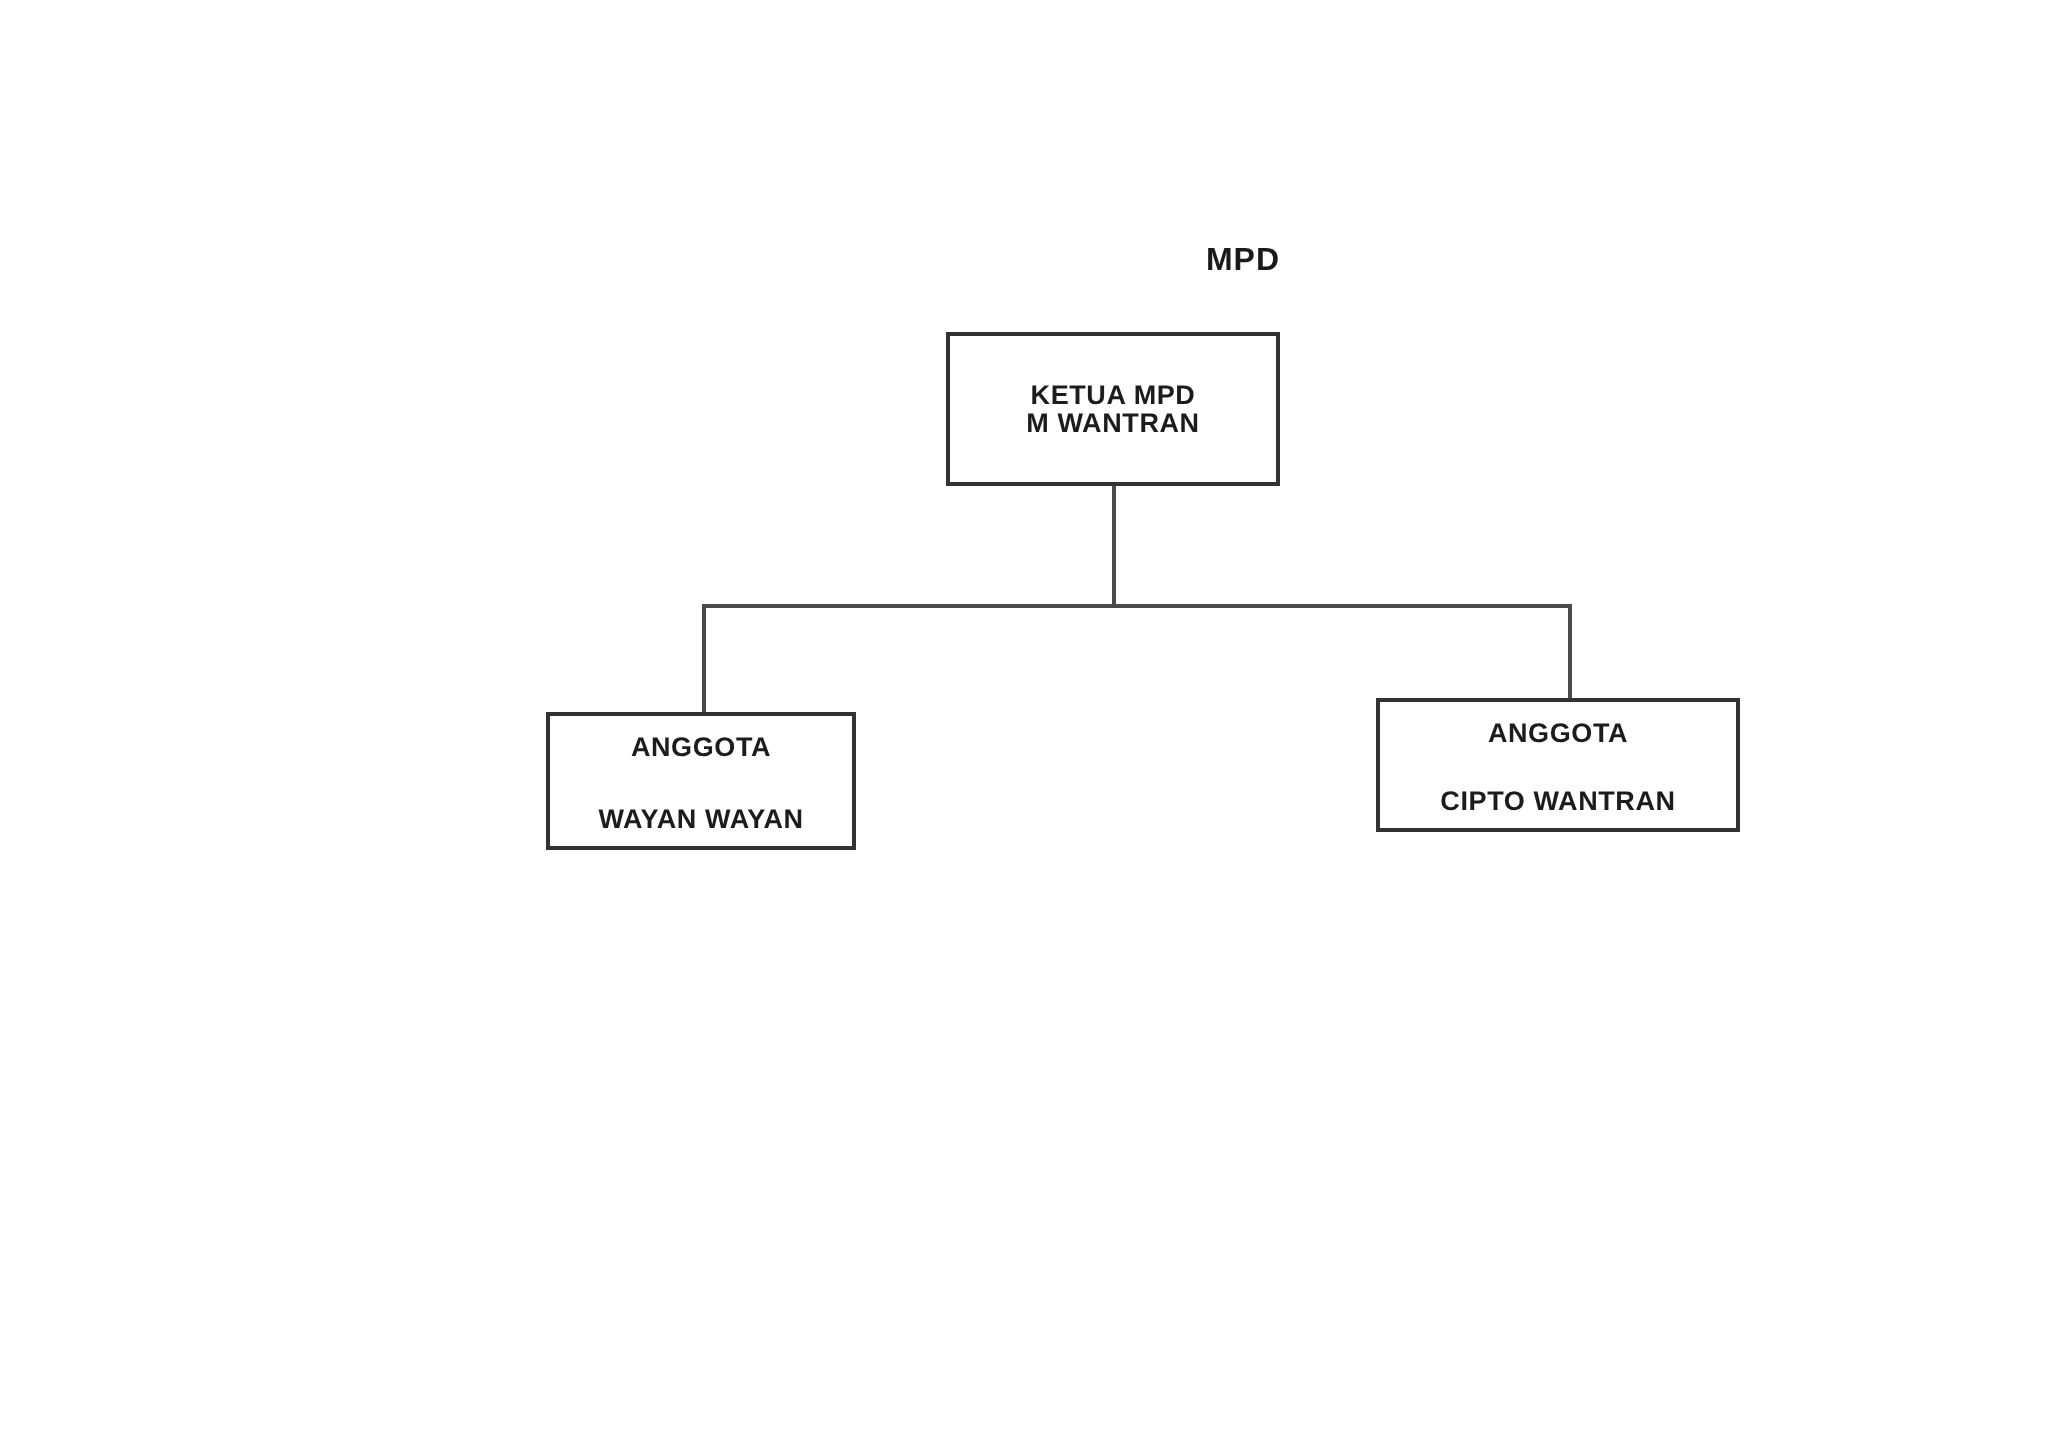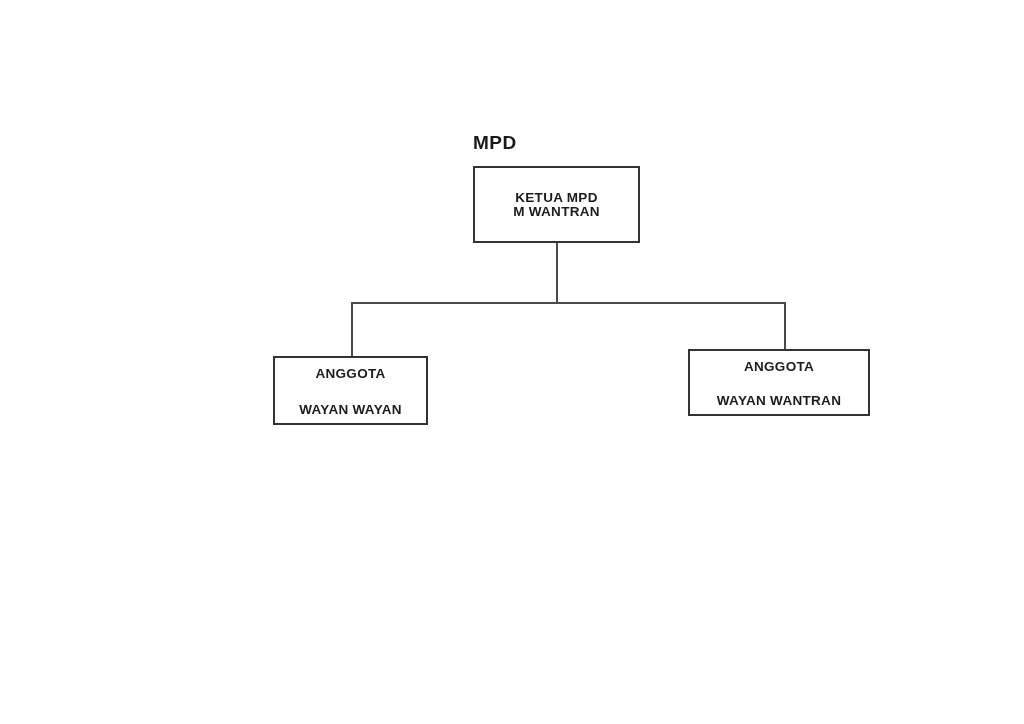--- a/index.html
+++ b/index.html
@@ -15,24 +15,24 @@
     font-family: "Liberation Sans", "DejaVu Sans", sans-serif;
     color: #1c1c1c;
   }
   .canvas {
     position: absolute;
     inset: 0;
   }
   .chart-title {
     position: absolute;
     left: 473px;
-    top: 132px;
+    top: 122px;
     width: 167px;
-    text-align: left;
-    font-size: 19px;
+    text-align: right;
+    font-size: 16px;
     font-weight: 700;
     letter-spacing: 0.5px;
     color: #1a1a1a;
   }
   .org-box {
     position: absolute;
     border: 2px solid #333333;
     background: #ffffff;
     display: flex;
     flex-direction: column;
@@ -98,16 +98,16 @@
     <div class="line">M WANTRAN</div>
   </div>
 
   <div class="org-box box-left">
     <div class="line">ANGGOTA</div>
     <div class="line">WAYAN WAYAN</div>
   </div>
 
   <div class="org-box box-right">
     <div class="line">ANGGOTA</div>
-    <div class="line">WAYAN WANTRAN</div>
+    <div class="line">CIPTO WANTRAN</div>
   </div>
 
 </div>
 
 </body></html>

